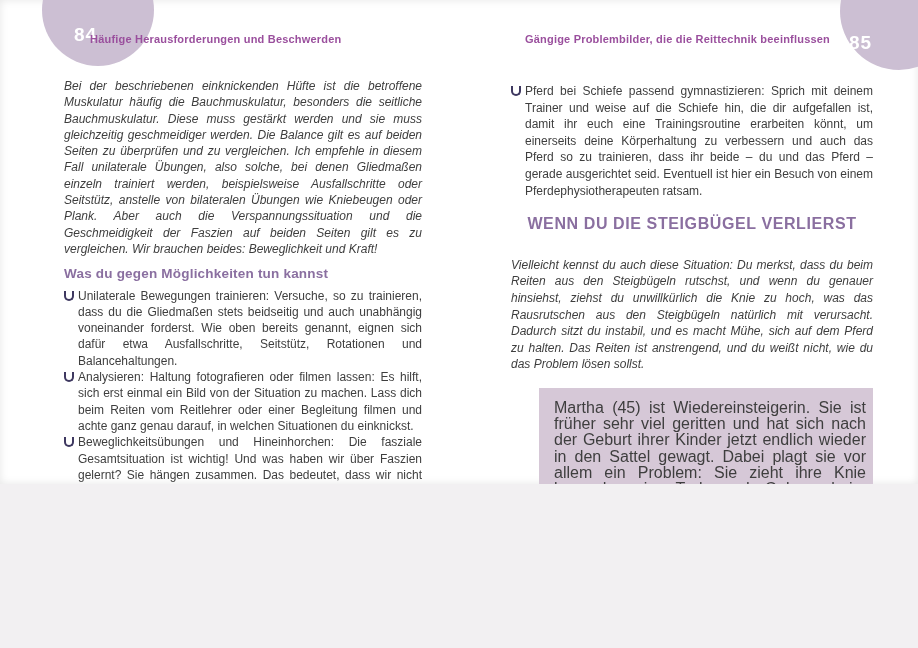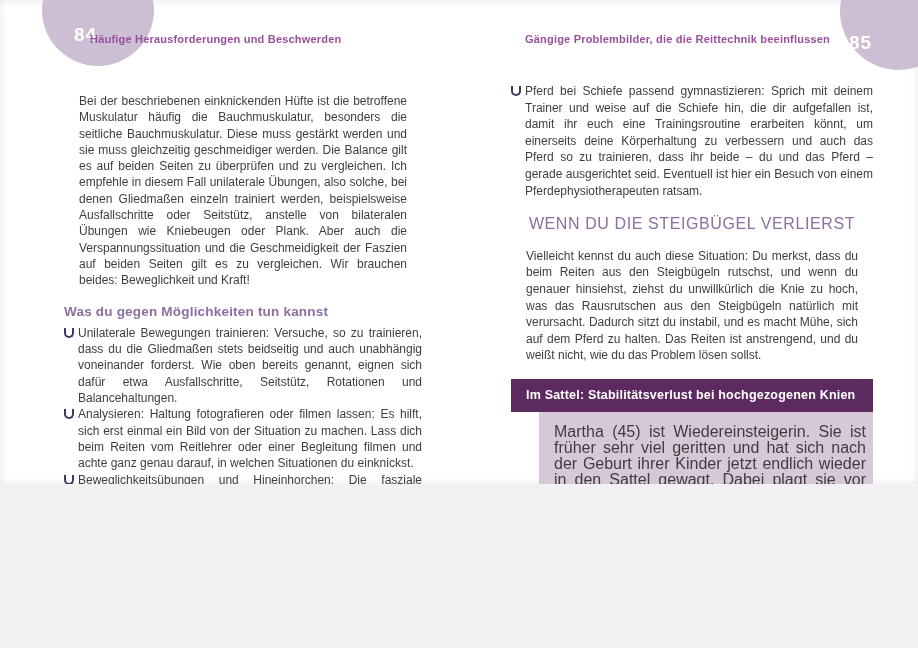--- a/index.html
+++ b/index.html
@@ -53,21 +53,21 @@
   .running-header-left{left:90px;}
   .running-header-right{right:88px;text-align:center;}
   
   .col{
     position:absolute;top:78px;
     font-size:12px;line-height:16.3px;
     text-align:justify;
   }
   .col-left{left:64px;width:358px;}
   .col-right{left:511px;width:362px;line-height:16.6px;}
-  .col p{margin:15px;}
+  .col p{margin:0;font-style:italic;}
   
   .subheading{
     margin:9px 0 2px 0;
     font-size:13.5px;font-weight:bold;
     color:var(--heading);
     text-align:left;
     letter-spacing:0.2px;
   }
   ul.bullets{
     list-style:none;
@@ -81,22 +81,22 @@
   .shoe{
     position:absolute;left:0;top:3px;
     width:6px;height:8px;
     border:2.2px solid var(--bullet);
     border-top:none;
     border-radius:0 0 7px 7px;
   }
   
   .cont-para{padding-left:14px;}
   .section-heading{
-    margin:17px 0 5px 0;
-    font-size:16px;font-weight:normal;
+    margin:17px 0 24px 0;
+    font-size:16px;font-weight:bold;
     color:var(--heading);
     text-align:center;
     letter-spacing:0.6px;
   }
   .info-box{margin-top:15px;}
   .info-box-title{
     background:var(--box-header-bg);
     color:var(--box-header-text);
     font-size:12.5px;font-weight:bold;
     padding:8px 15px;
@@ -159,20 +159,19 @@
         <span class="shoe"></span>
         <span>Pferd bei Schiefe passend gymnastizieren: Sprich mit deinem Trainer und weise auf die Schiefe hin, die dir aufgefallen ist, damit ihr euch eine Trainingsroutine erarbeiten könnt, um einerseits deine Körperhaltung zu verbessern und auch das Pferd so zu trainieren, dass ihr beide – du und das Pferd – gerade ausgerichtet seid. Eventuell ist hier ein Besuch von einem Pferdephysiotherapeuten ratsam.</span>
       </li>
     </ul>
 
     <h2 class="section-heading">WENN DU DIE STEIGBÜGEL VERLIERST</h2>
 
     <p>Vielleicht kennst du auch diese Situation: Du merkst, dass du beim Reiten aus den Steigbügeln rutschst, und wenn du genauer hinsiehst, ziehst du unwillkürlich die Knie zu hoch, was das Rausrutschen aus den Steigbügeln natürlich mit verursacht. Dadurch sitzt du instabil, und es macht Mühe, sich auf dem Pferd zu halten. Das Reiten ist anstrengend, und du weißt nicht, wie du das Problem lösen sollst.</p>
 
     <aside class="info-box">
-      <div class="info-box-title">Im Sattel: Stabilitätsverlust bei hochgezogenen Knien</div>
       <div class="info-box-body">Martha (45) ist Wiedereinsteigerin. Sie ist früher sehr viel geritten und hat sich nach der Geburt ihrer Kinder jetzt endlich wieder in den Sattel gewagt. Dabei plagt sie vor allem ein Problem: Sie zieht ihre Knie besonders im Trab und Galopp beim Aussitzen immer nach oben und verliert dadurch ihre Stabilität. Das macht sie unsicher, und sie hat den Eindruck, deshalb nicht wirklich voranzukommen. Egal, wie oft die Reitlehrerin sagt, sie soll die Knie locker machen, läuft das Kniehochziehen wie ein Automatismus ab: Es passiert ihr einfach immer wieder. Sie ist ein bisschen verzweifelt und weiß nicht, woran das liegen kann.</div>
     </aside>
 
     <p class="closing">Vielleicht fühlst du dich auch manchmal wie Martha. Du sitzt auf deinem Pferd, versuchst, locker mitzuschwingen, doch irgendwie fühlt sich das Ganze eher an wie eine unbequeme Klemmpartie. Deine Knie ziehen nach oben, du hast das</p>
   </div>
 
 </div>
 
 </body></html>

